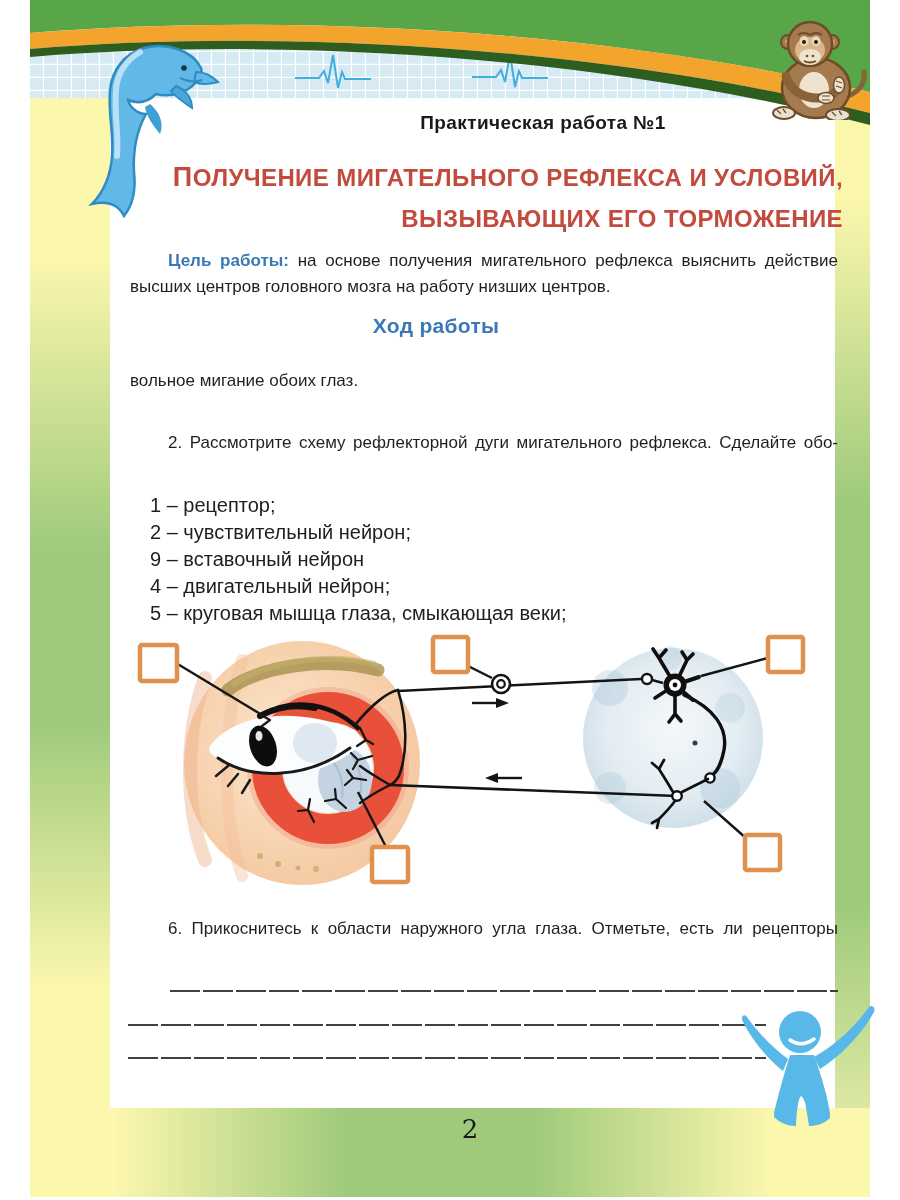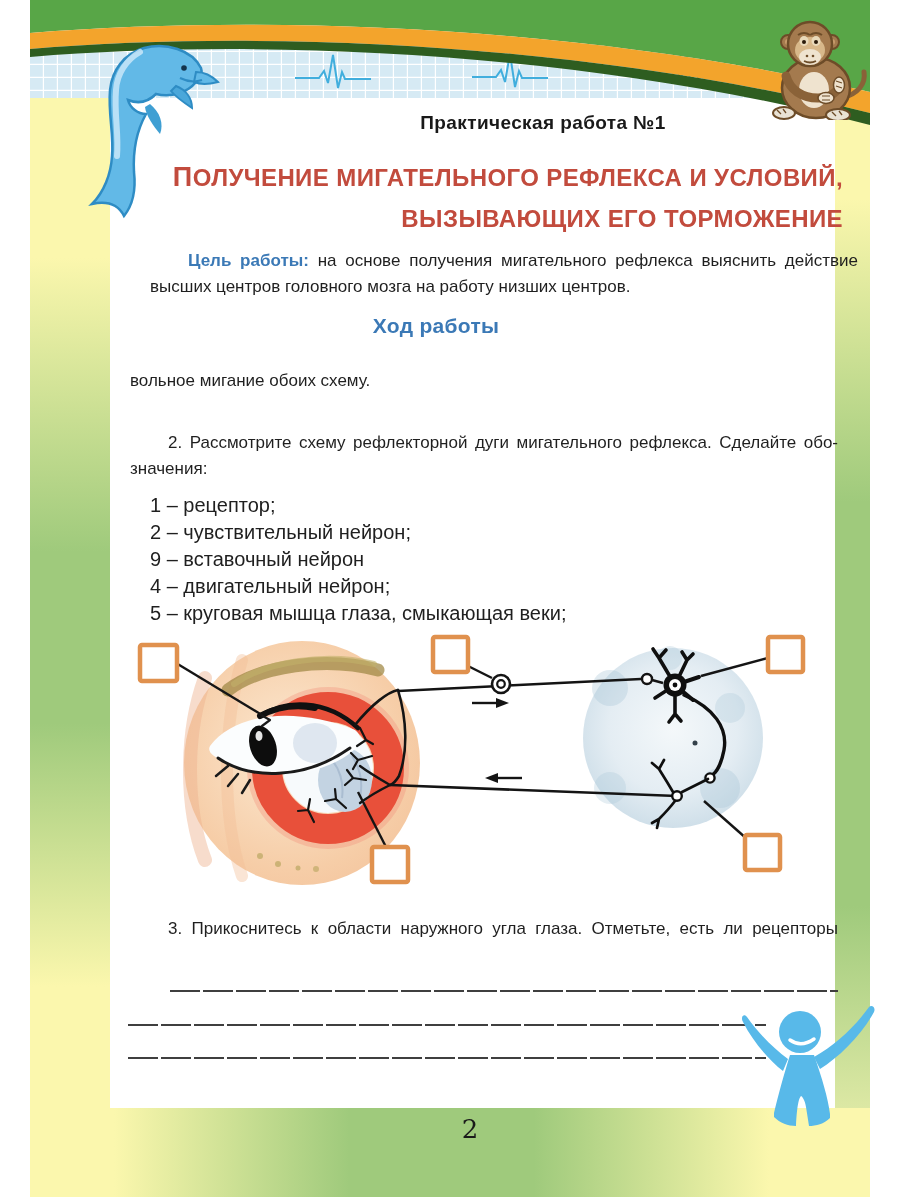--- a/index.html
+++ b/index.html
@@ -115,34 +115,33 @@
     <path d="M50,45 Q 61,53 74,44" stroke="#ffffff" stroke-width="3.5" fill="none" stroke-linecap="round"></path>
   </svg>
 
   <div class="abs content page-title">Практическая работа №1</div>
 
   <div class="abs content red-heading">
     <div class="hl1">ПОЛУЧЕНИЕ МИГАТЕЛЬНОГО РЕФЛЕКСА И УСЛОВИЙ,</div>
     <div>ВЫЗЫВАЮЩИХ ЕГО ТОРМОЖЕНИЕ</div>
   </div>
 
-  <div class="abs content para" style="top:248px;margin-left:20px;">
+  <div class="abs content para" style="top:248px;">
     <div class="jline ind"><span class="goal-label">Цель работы:</span> <span>на основе получения мигательного рефлекса выяснить действие</span></div>
     <div>высших центров головного мозга на работу низших центров.</div>
   </div>
 
   <div class="abs content work-heading">Ход работы</div>
 
   <div class="abs content para" style="top:368px;">
-    <div>вольное мигание обоих схему.</div>
+    <div>вольное мигание обоих глаз.</div>
   </div>
 
   <div class="abs content para" style="top:430px;">
     <div class="jline ind">2. Рассмотрите схему рефлекторной дуги мигательного рефлекса. Сделайте обо-</div>
-    <div>значения:</div>
   </div>
 
   <div class="abs content legend">
     <div>1 – рецептор;</div>
     <div>2 – чувствительный нейрон;</div>
     <div>9 – вставочный нейрон</div>
     <div>4 – двигательный нейрон;</div>
     <div>5 – круговая мышца глаза, смыкающая веки;</div>
   </div>
 
@@ -259,20 +258,20 @@
     <g fill="#ffffff" stroke-width="4.5" style="stroke:var(--answer-box-orange)">
       <rect x="30" y="17" width="37" height="36" rx="2"></rect>
       <rect x="323" y="9" width="35" height="35" rx="2"></rect>
       <rect x="658" y="9" width="35" height="35" rx="2"></rect>
       <rect x="635" y="207" width="35" height="35" rx="2"></rect>
       <rect x="262" y="219" width="36" height="35" rx="2"></rect>
     </g>
   </svg>
 
   <div class="abs content para" style="top:916px;">
-    <div class="jline ind">3. Прикоснитесь к области наружного угла глаза. Отметьте, есть ли рецепторы</div>
+    <div class="jline ind">6. Прикоснитесь к области наружного угла глаза. Отметьте, есть ли рецепторы</div>
   </div>
 
   <div class="ansline" style="left:170px;top:966px;width:668px;"></div>
   <div class="ansline" style="left:128px;top:1000px;width:638px;"></div>
   <div class="ansline" style="left:128px;top:1033px;width:638px;"></div>
 
 </div>
 
 </body></html>

